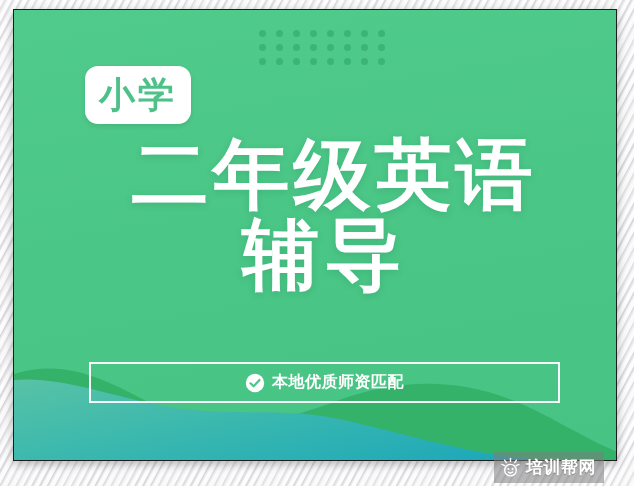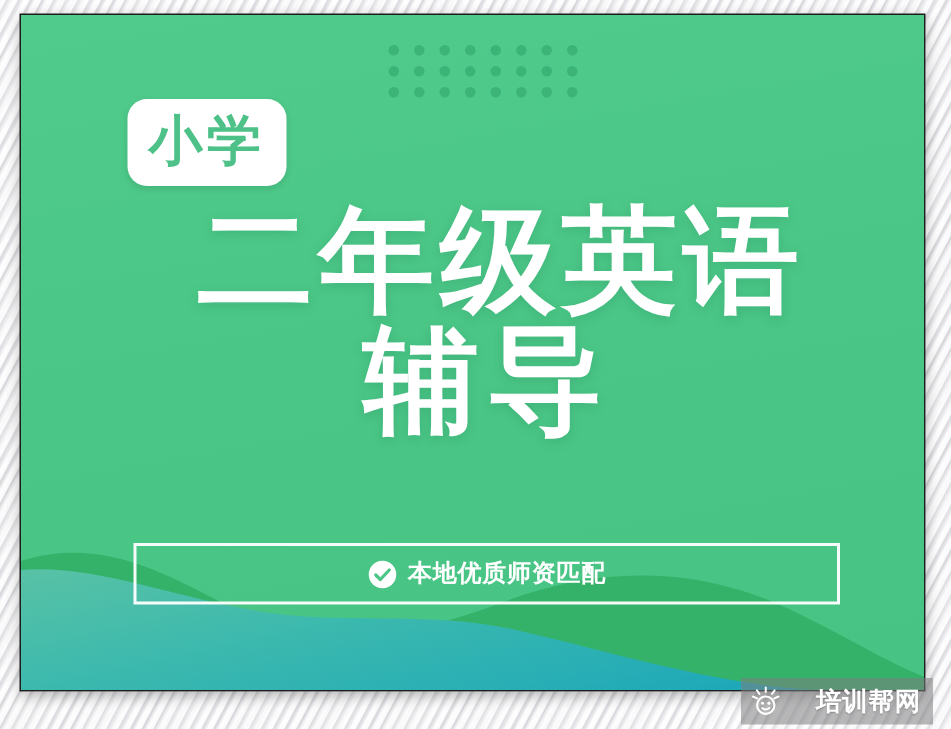--- a/index.html
+++ b/index.html
@@ -155,21 +155,21 @@
 
   
   .watermark {
     position: absolute;
     left: 494px;
     top: 452px;
     height: 31px;
     padding: 0 8px 0 6px;
     display: flex;
     align-items: center;
-    gap: 23px;
+    gap: 5px;
     background: rgba(125,125,128,0.55);
     z-index: 20;
   }
   .watermark .wm-icon { width: 21px; height: 21px; display: block; }
   .watermark .wm-text {
     color: #ffffff;
     font-size: 17px;
     font-weight: bold;
     letter-spacing: 0.5px;
     white-space: nowrap;

